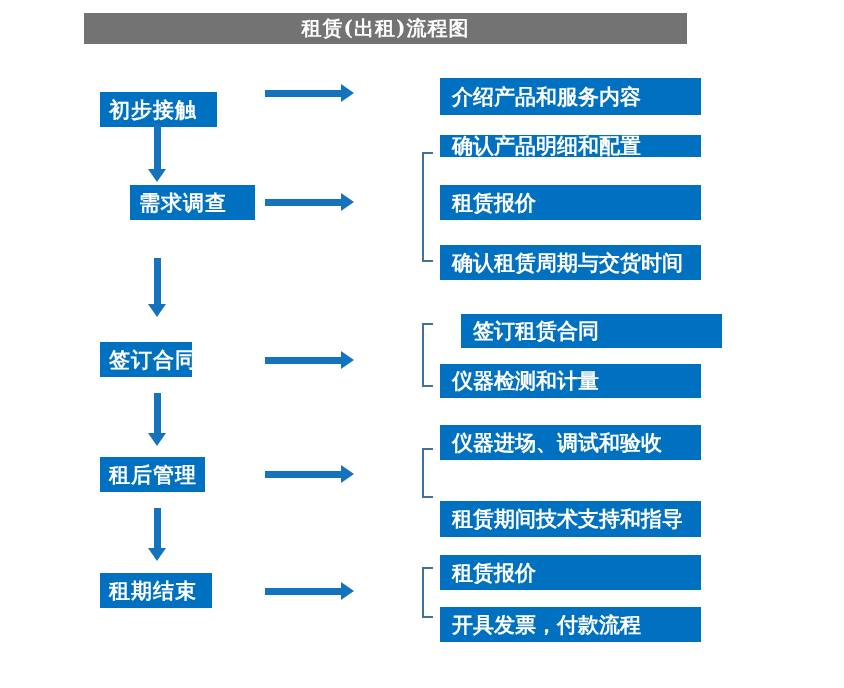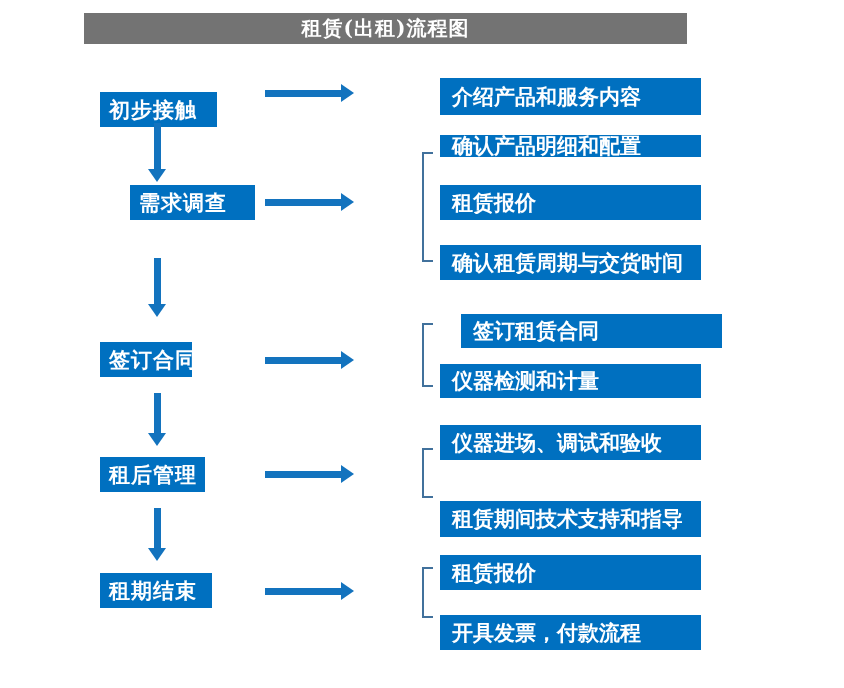--- a/index.html
+++ b/index.html
@@ -78,15 +78,15 @@
   <div class="out-box" style="top:185px;height:35px;">租赁报价</div>
   <div class="out-box" style="top:245px;height:35px;">确认租赁周期与交货时间</div>
 
   <div class="out-box" style="top:314px;height:34px;margin-left:21px;">签订租赁合同</div>
   <div class="out-box" style="top:364px;height:34px;">仪器检测和计量</div>
 
   <div class="out-box" style="top:425px;height:35px;">仪器进场、调试和验收</div>
   <div class="out-box" style="top:501px;height:36px;">租赁期间技术支持和指导</div>
 
   <div class="out-box" style="top:555px;height:35px;">租赁报价</div>
-  <div class="out-box" style="top:607px;height:35px;margin-top:8px;">开具发票，付款流程</div>
+  <div class="out-box" style="top:607px;height:35px;">开具发票，付款流程</div>
 
 </div>
 
 </body></html>

